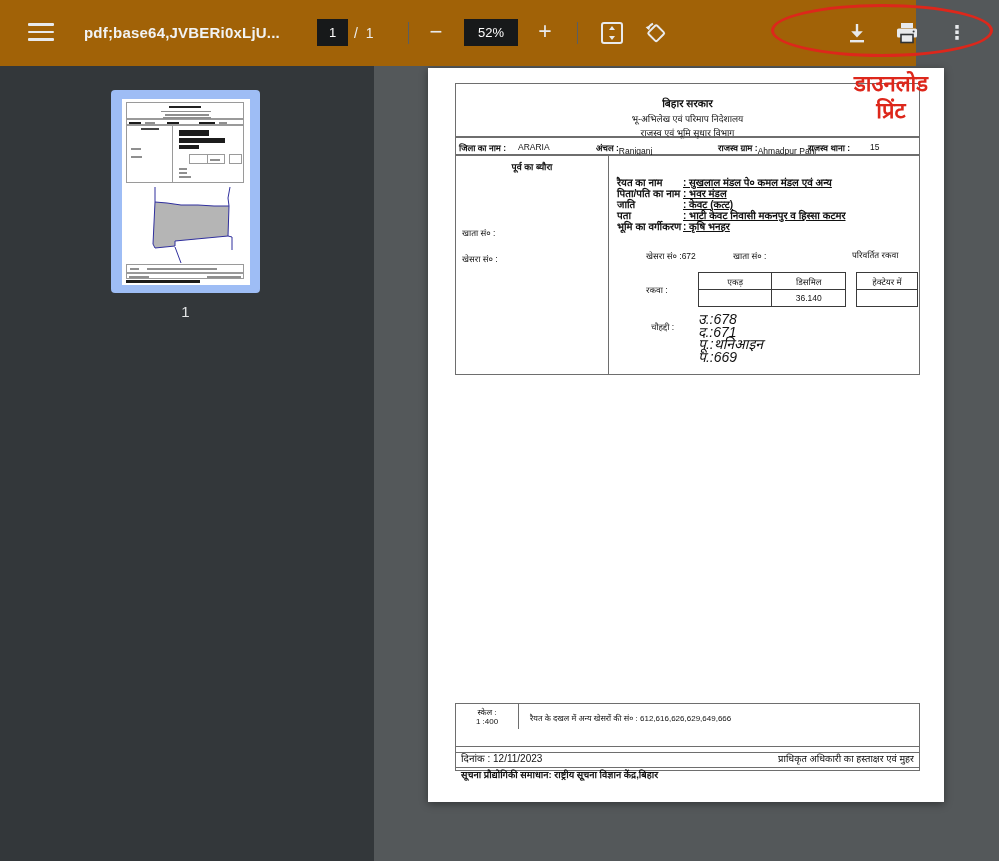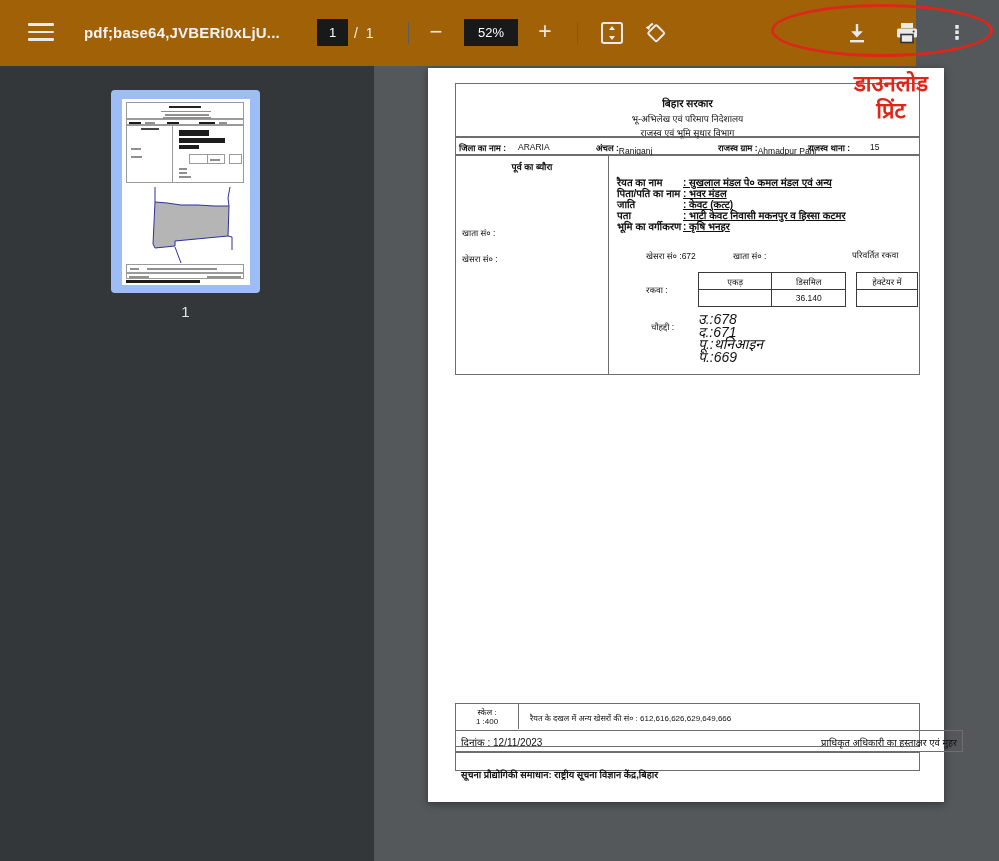--- a/index.html
+++ b/index.html
@@ -64,21 +64,21 @@
   table.area td { border:1.6px solid #3a3a3a; text-align:center; font-size:8.5px; height:17px; }
   #bnd-list div { font-size:14px; line-height:12.5px;font-style:italic; }
 
   #map-box { left:27px; top:307px; width:465px; height:328px; overflow:hidden; }
   #map-box svg { display:block; }
   .plot-label { font-family:"Liberation Serif","DejaVu Serif",serif; font-size:13px; fill:#222; }
 
   #scale-row { left:27px; top:635px; width:465px; height:44px; }
   #scale-cell { position:absolute; left:0; top:0; width:63px; height:25px; border-right:1px solid #6e6e6e; text-align:center; font-size:8px; padding-top:2px; }
   #other-khesra { position:absolute; left:74px; top:8px; font-size:8px;text-align:right; }
-  #date-row { left:27px; top:662px; width:508px; height:22px; font-size:10px; }
+  #date-row { left:27px; top:678px; width:465px; height:22px; font-size:10px; }
   #date-row .dt { position:absolute; left:5px; top:4px; }
   #date-row .sig { position:absolute; right:5px; top:5px; font-size:9.5px; }
   #footer-row { left:27px; top:684px; width:465px; height:19px; }
   #footer-row .ft { position:absolute; left:5px; top:15px; font-size:9.5px; font-weight:bold; }
 </style>
 </head>
 <body>
 
 <div id="root">
 

